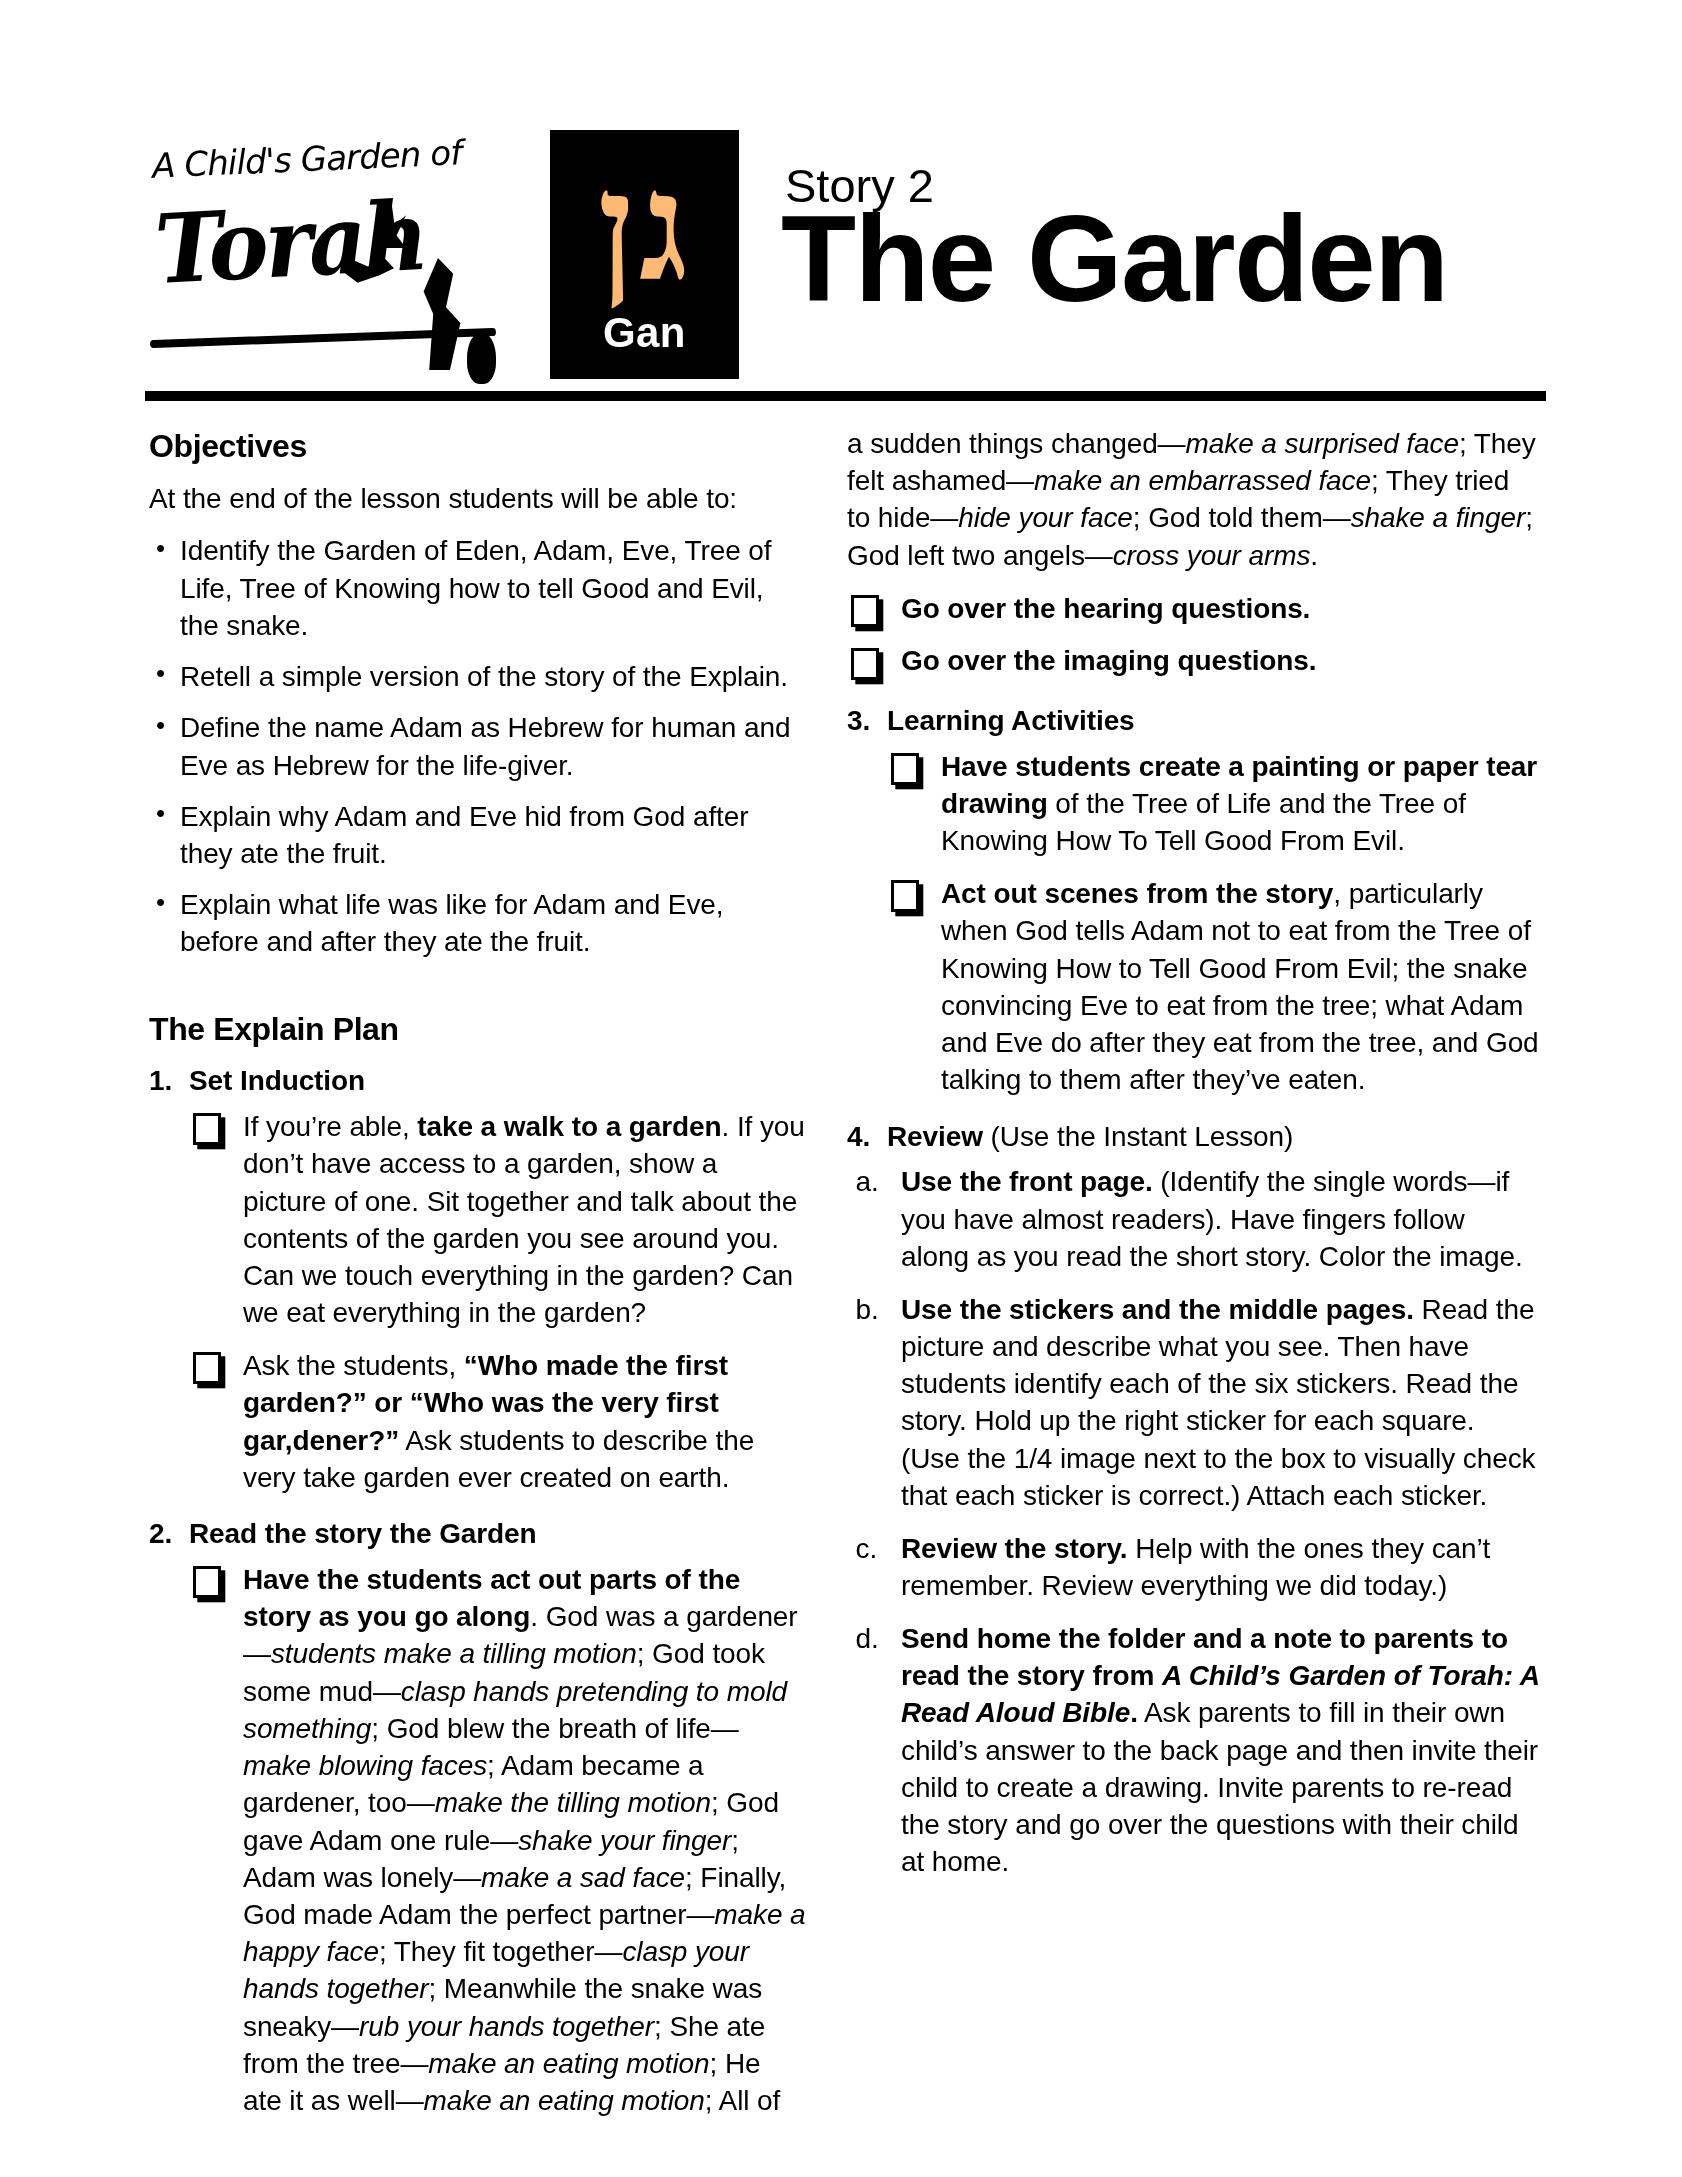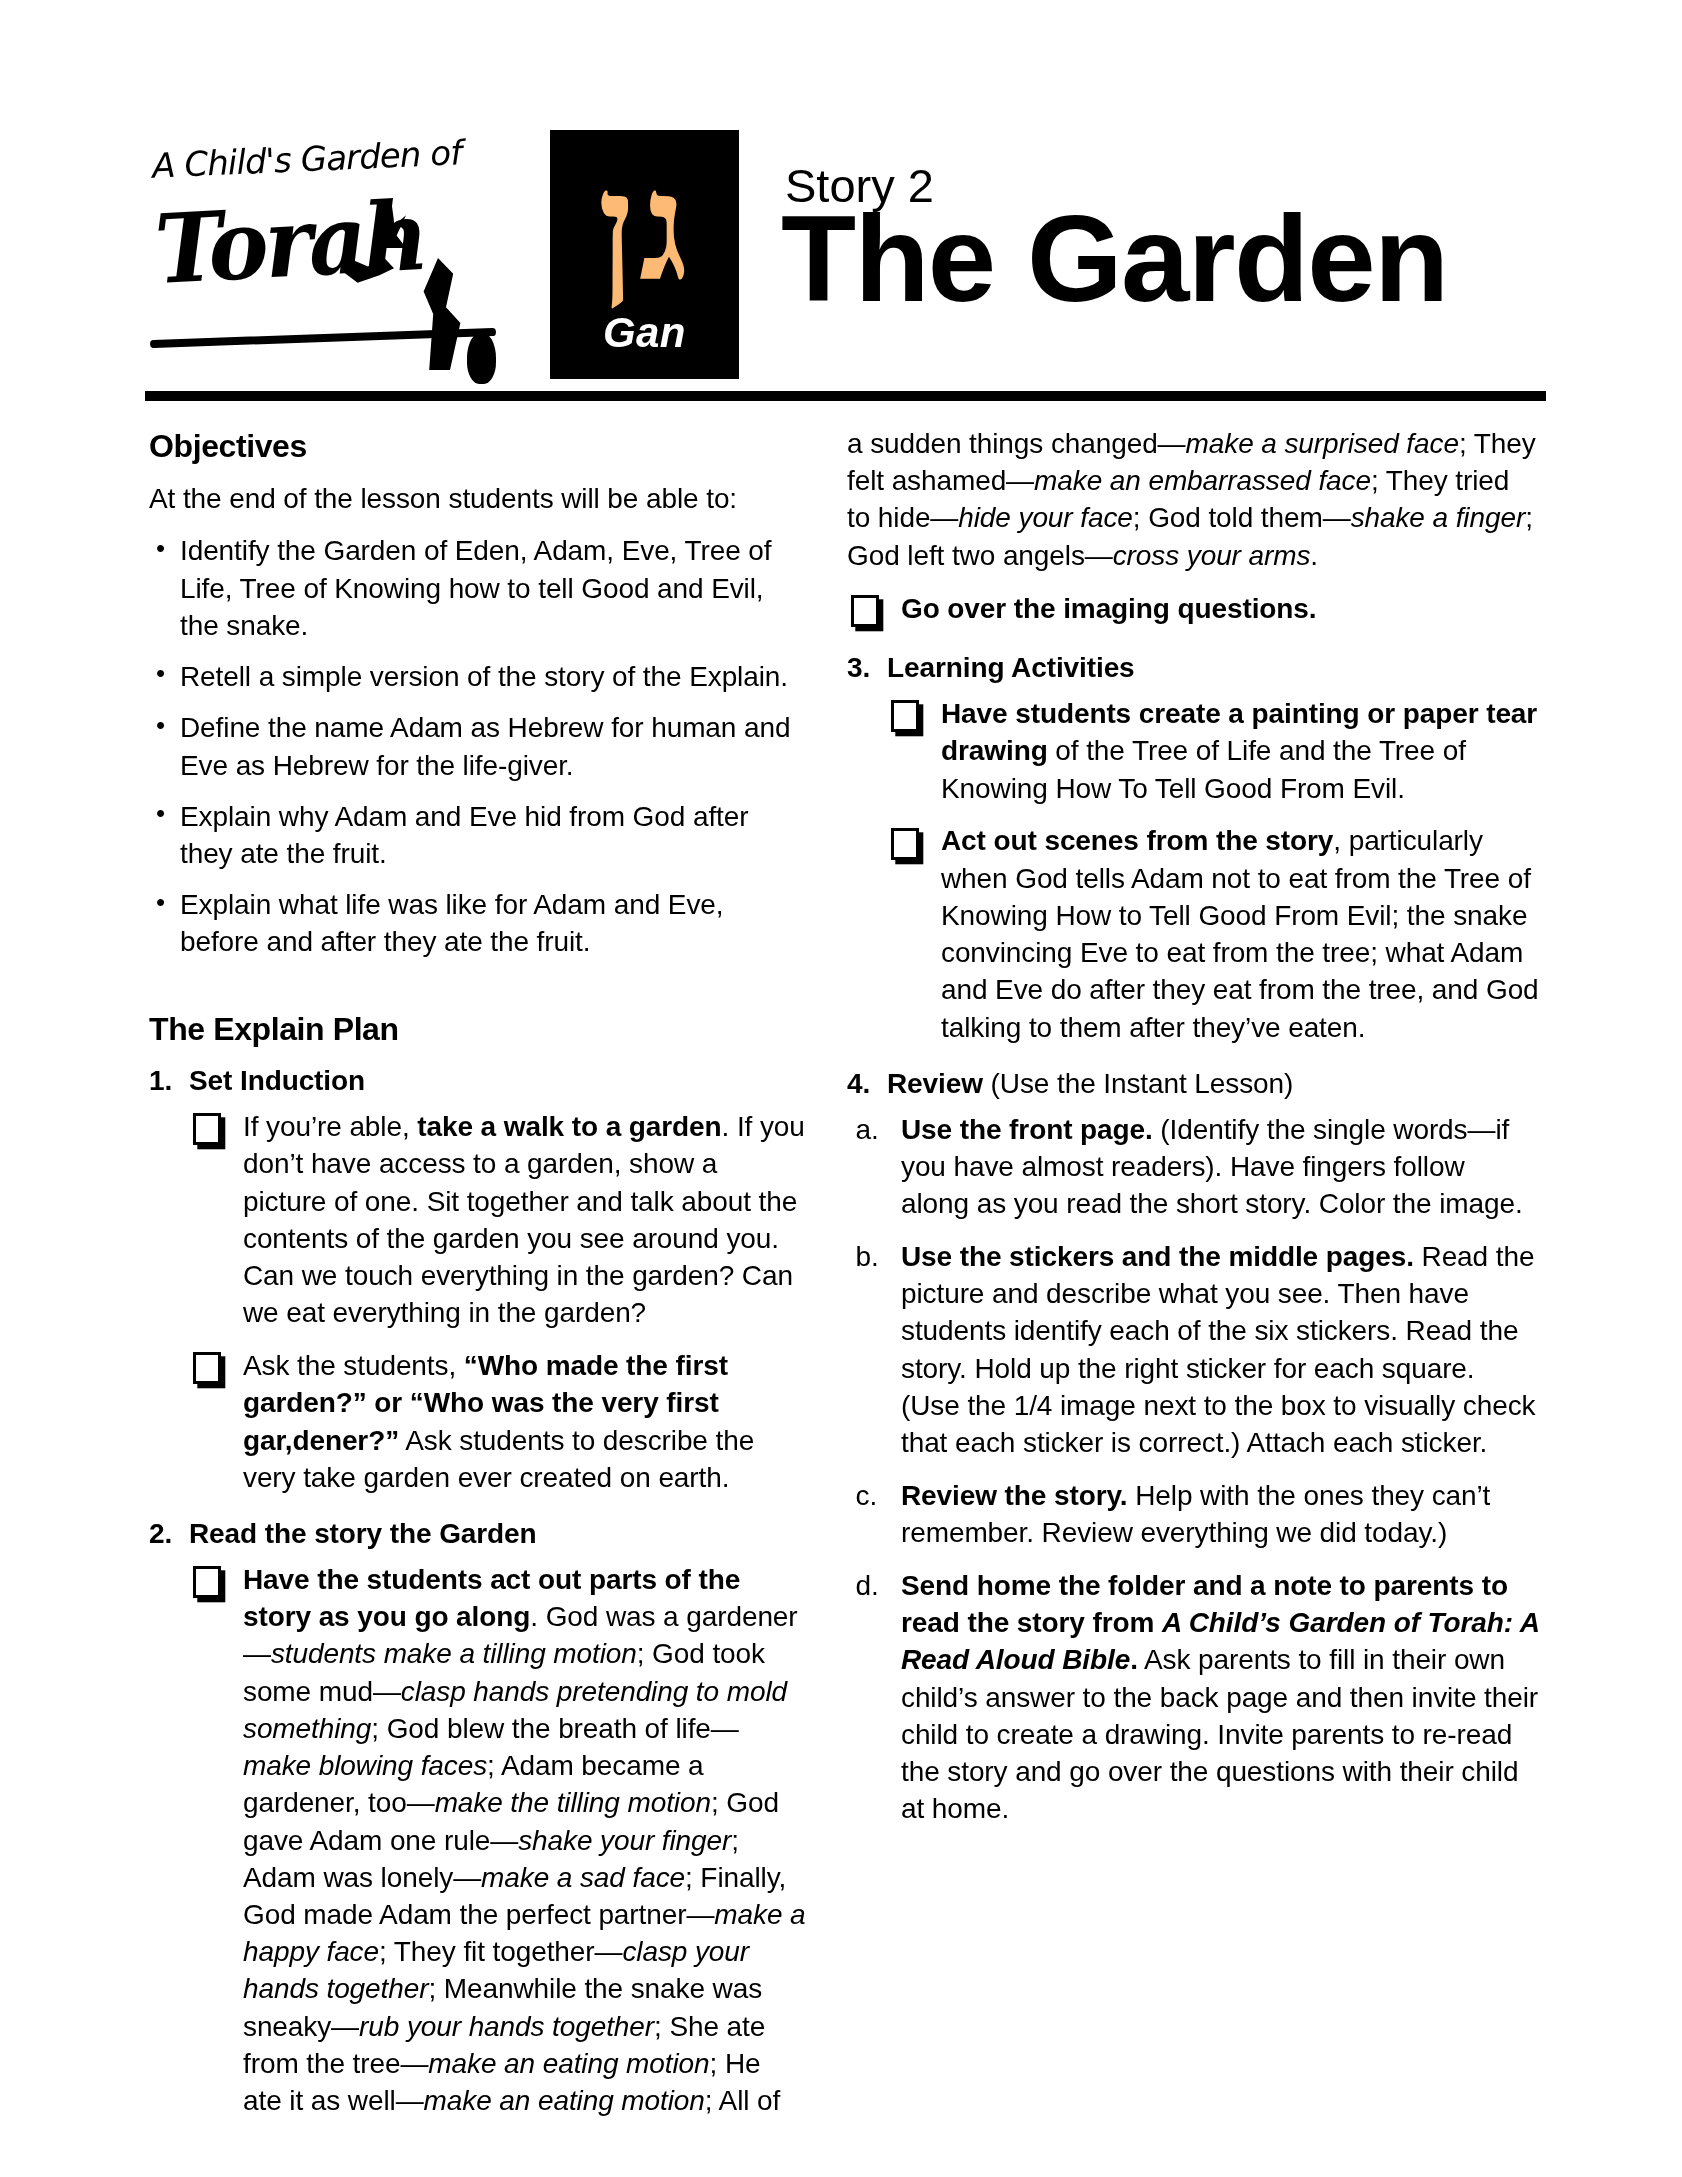--- a/index.html
+++ b/index.html
@@ -120,21 +120,20 @@
     position: absolute;
     left: 0;
     bottom: 22.5px;
     width: 100%;
     text-align: center;
     color: #ffffff;
     font-family: "Liberation Sans", sans-serif;
     font-size: 42px;
     font-weight: 700;
     letter-spacing: 0.4px;
-    font-style: italic;
   }
 
   .story-label {
     position: absolute;
     left: 640px;
     top: 28px;
     font-size: 47px;
     font-weight: 400;
     letter-spacing: 0px;
   }
@@ -304,20 +303,24 @@
           </div>
         </div>
       </li>
     </ol>
   </div>
 
   <div class="col col-right">
 
     <p class="lead"><span>a sudden things changed—</span><i>make a surprised face</i><span>; They felt ashamed—</span><i>make an embarrassed face</i><span>; They tried to hide—</span><i>hide your face</i><span>; God told them—</span><i>shake a finger</i><span>; God left two angels—</span><i>cross your arms</i><span>.</span></p>
 
+    <div class="check-item">
+      <span class="checkbox"></span>
+      <b>Go over the hearing questions.</b>
+    </div>
     <div class="check-item">
       <span class="checkbox"></span>
       <b>Go over the imaging questions.</b>
     </div>
 
     <ol class="steps" style="margin-top:22.5px;">
       <li>
         <span class="step-head"><span class="step-num">3.</span><span>Learning Activities</span></span>
         <div class="step-body">
           <div class="check-item">

